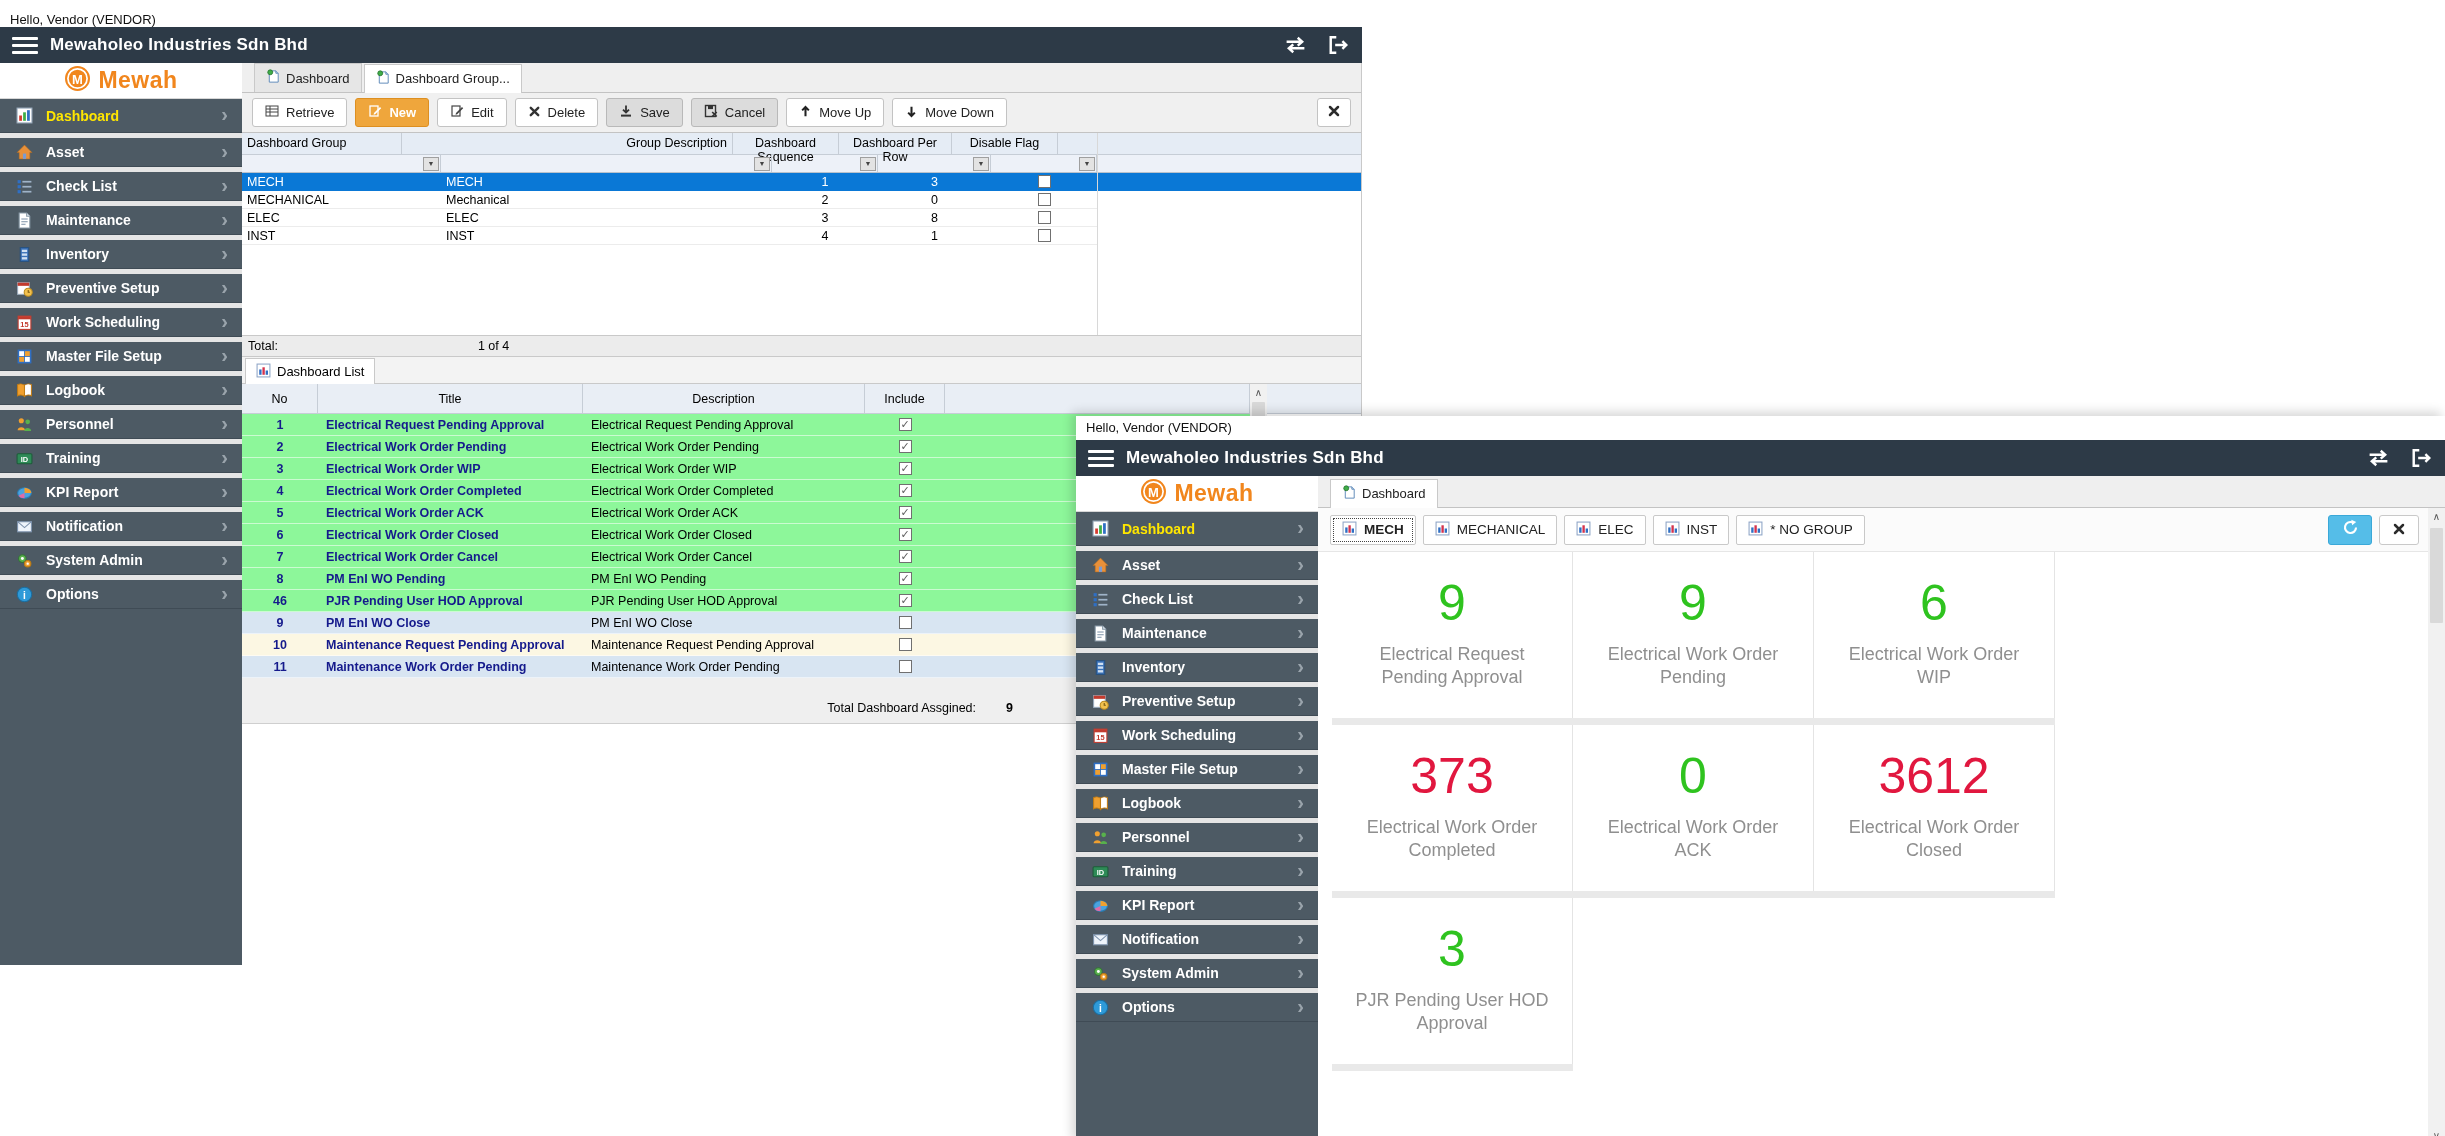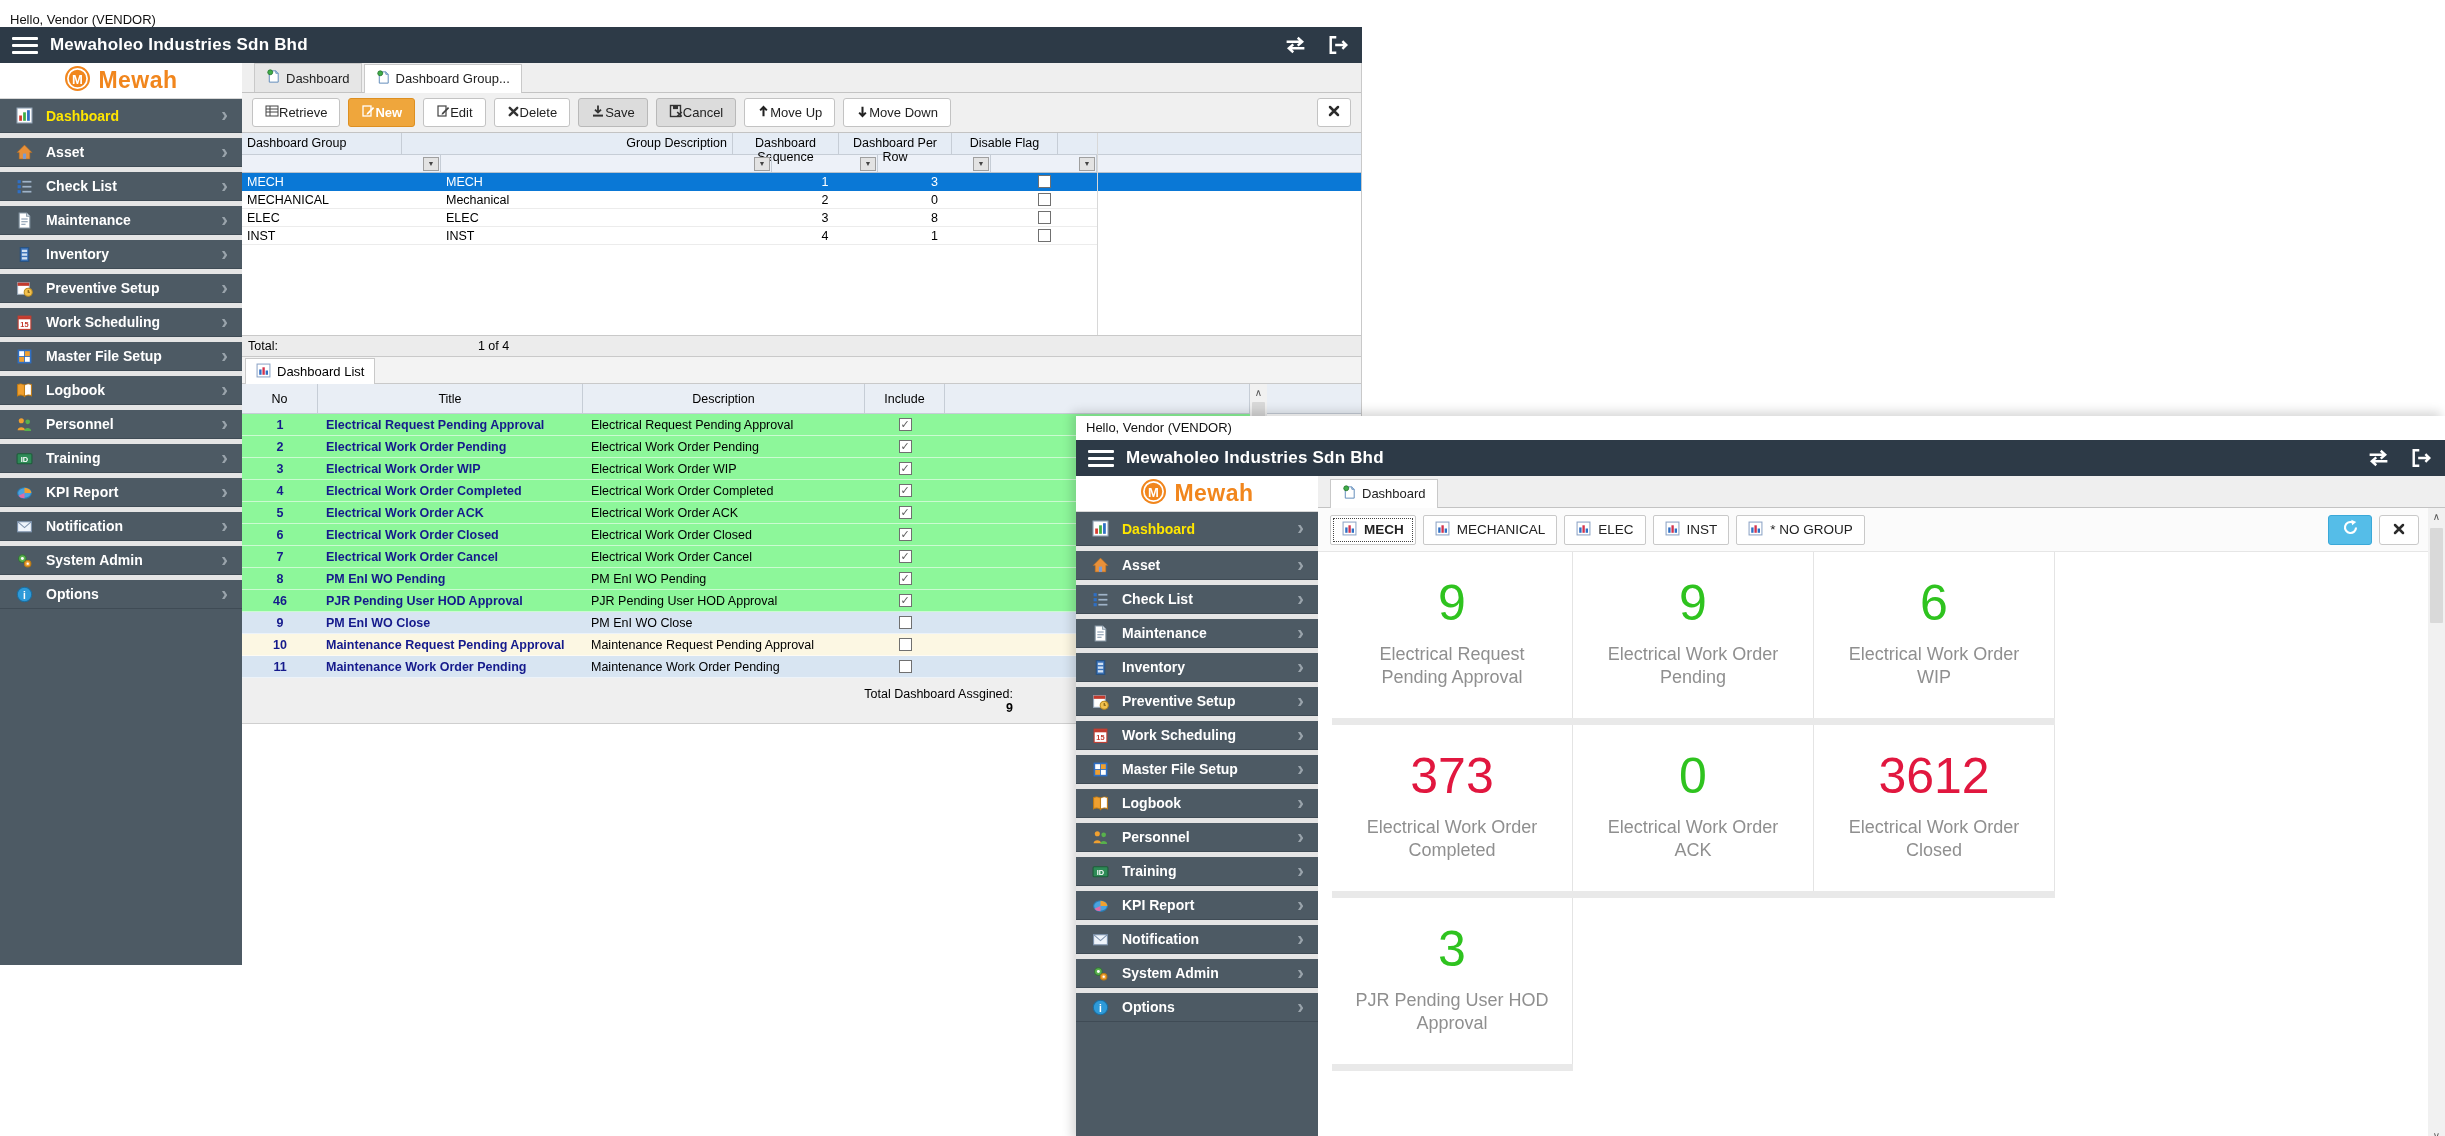--- a/index.html
+++ b/index.html
@@ -29,21 +29,21 @@
   .menu-item.active .mi-label { color:#ffe600; }
   .mi-chev { margin-left:auto; color:#9aa4ac; font-size:20px; font-weight:bold; line-height:1; padding-bottom:3px; }
 
   
   .content { flex:1; position:relative; background:#fff; border-right:1px solid #c9c9c9; }
   .tabstrip { height:30px; background:#efefef; border-bottom:1px solid #c3c3c3; display:flex; align-items:flex-end; padding-left:12px; }
   .tab { height:29px; display:inline-flex; align-items:center; gap:5px; padding:0 11px; font-size:13px; color:#222;
     background:#e6e6e6; border:1px solid #c9c9c9; border-bottom:none; margin-right:2px; cursor:pointer; }
   .tab.active { background:#fff; position:relative; top:1px; padding-bottom:1px; }
   .toolbar { height:40px; background:#f0f0f0; border-bottom:1px solid #c3c3c3; display:flex; align-items:center; gap:8px; padding:0 10px; }
-  .btn { height:29px; display:inline-flex; align-items:center; padding:0 12px; background:#fff;
+  .btn { height:29px; display:inline-flex; align-items:center; gap:7px; padding:0 12px; background:#fff;
     border:1px solid #c3c3c3; border-radius:3px; font-size:13px; color:#222; cursor:pointer; font-family:inherit; }
   .btn.primary { background:#efa63c; border-color:#dd8f21; color:#fff; font-weight:bold; }
   .btn.gray { background:#dcdcdc; border-color:#b9b9b9; }
   .btn-close { margin-left:auto; width:34px; justify-content:center; padding:0; }
 
   
   .grid1 { position:relative; height:202px; }
   .g1-head, .g1-filter, .g1-row { display:flex; }
   .g1-head { background:#e5ecf5; border-bottom:1px solid #c6cdd6; }
   .g1-head .hcell { font-size:12.5px; color:#000; padding:3px 5px; border-right:1px solid #c6cdd6; height:21px; }
@@ -73,21 +73,21 @@
   .g2-head { display:flex; background:#e9eef5; border-bottom:1px solid #c6cdd6; height:30px; }
   .g2-head .hcell { font-size:12.5px; display:flex; align-items:center; justify-content:center; border-right:1px solid #c6cdd6; }
   .g2-row { display:flex; height:22px; width:1008px; align-items:center; font-size:12.5px; border-bottom:1px solid rgba(255,255,255,.55); cursor:pointer; }
   .g2-row.green { background:#8df79a; }
   .g2-row.blue  { background:#d8e5f2; }
   .g2-row.cream { background:#fcf7e3; }
   .g2-row .cell { height:100%; display:flex; align-items:center; padding:0 8px; overflow:hidden; white-space:nowrap; }
   .g2-row .c-center { justify-content:center; padding:0; }
   .no-cell, .title-cell { font-weight:bold; color:#151a8c; }
   .listfooter { height:46px; background:#efefef; border-bottom:1px solid #cfcfcf; display:flex; align-items:flex-end;
-    justify-content:flex-end; font-size:12.5px; padding:0 348px 8px 0;flex-direction:column; }
+    justify-content:flex-end; font-size:12.5px; padding:0 348px 8px 0; }
   .listfooter .fv { font-weight:bold; margin-left:30px; }
 
   
   .vscroll { position:absolute; width:17px; background:#f1f1f1; }
   .vs-arrow { height:17px; display:flex; align-items:center; justify-content:center; font-size:10px; color:#555; cursor:pointer; }
   .vs-thumb { position:absolute; left:2px; right:2px; background:#d9d9d9; border-radius:1px; cursor:pointer; }
 
   
   #win-right { box-shadow:-4px -4px 10px rgba(0,0,0,.16); }
   .filterbar { height:44px; display:flex; align-items:center; gap:7px; padding:0 26px 0 12px; background:#fbfbfb; border-bottom:1px solid #e6e6e6; }

